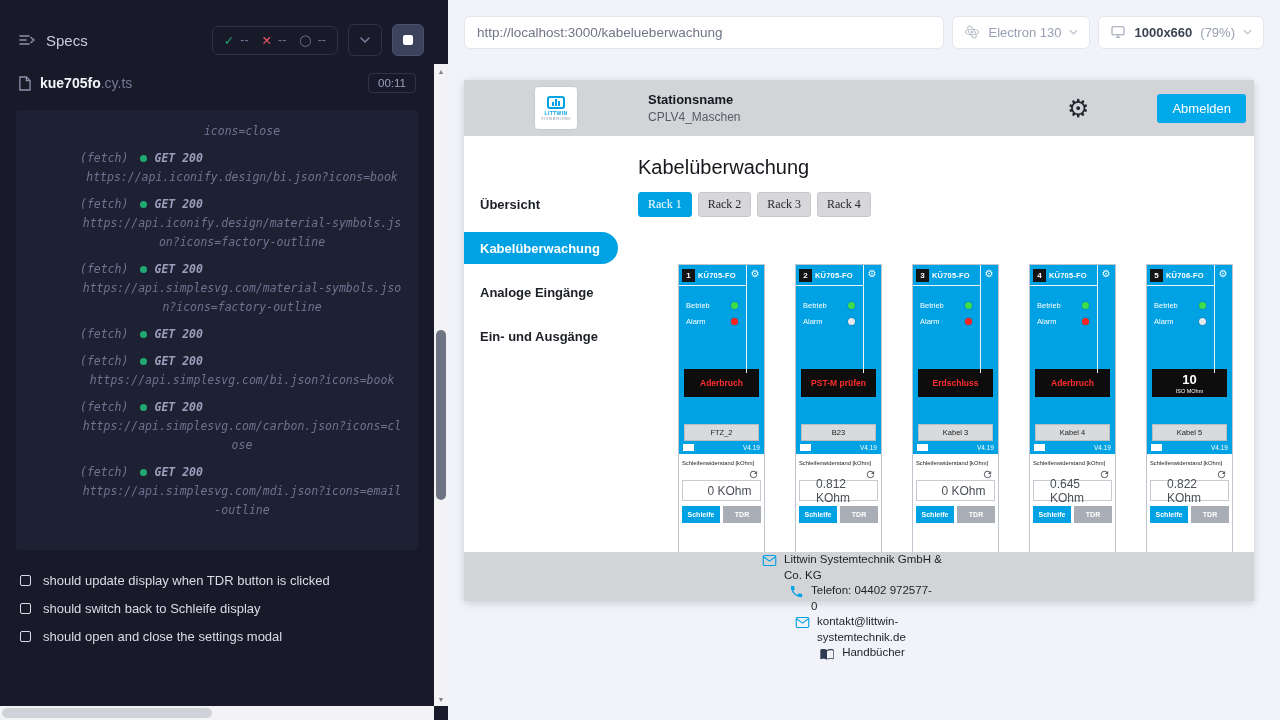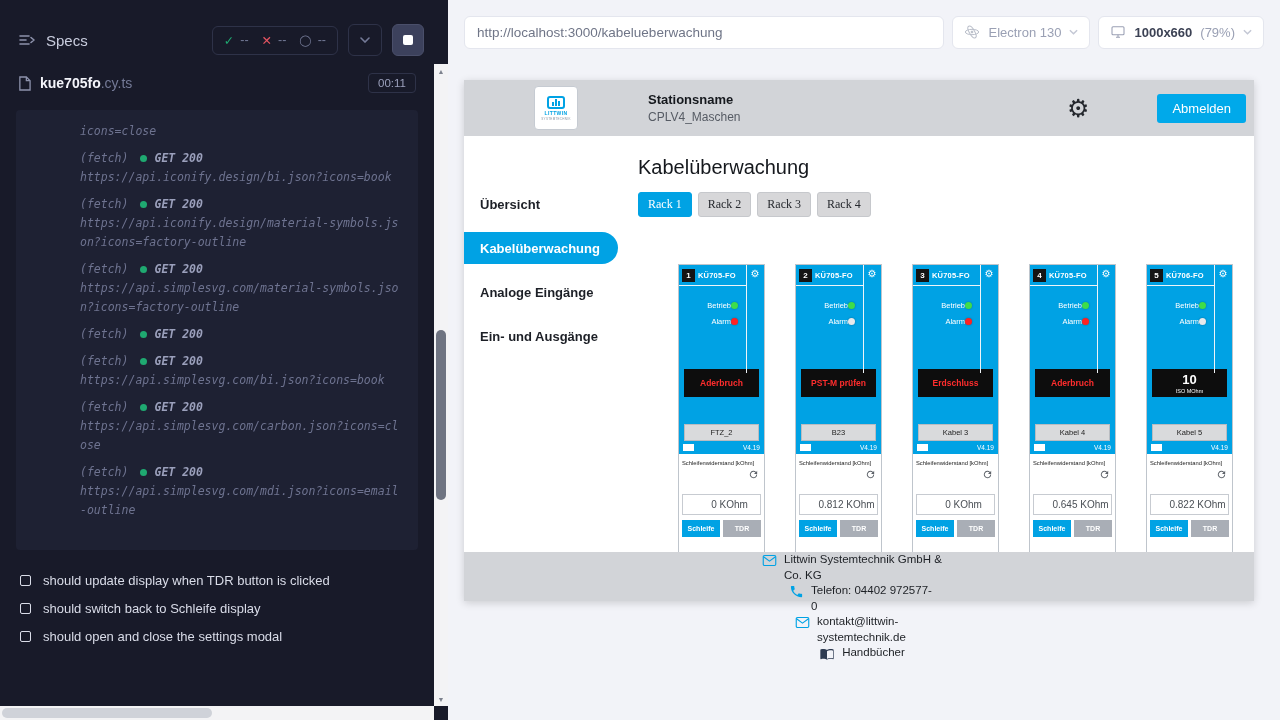--- a/index.html
+++ b/index.html
@@ -22,21 +22,21 @@
   .stop-btn .sq { width:10px; height:10px; background:#ffffff; border-radius:2px; }
 
   .spec-row { height:38px; display:flex; align-items:center; gap:9px; padding:0 18px; }
   .spec-file-icon { color:#8d92ac; display:flex; }
   .spec-name { color:#f3f4fa; font-size:14px; font-weight:700; }
   .spec-ext { color:#747a97; font-weight:400; }
   .timer { margin-left:auto; border:1px solid #2e3248; border-radius:4px; padding:3px 9px; font-size:11.5px; color:#9ba0bc; }
 
   .cmd-log { margin:8px 16px 8px; background:#1e2133; border-radius:4px; padding:12px 14px 6px 64px; height:440px; overflow:hidden;
              font-family:"DejaVu Sans Mono",monospace; font-style:italic; font-size:11.5px; line-height:19px; color:#6e7390; }
-  .log-entry { margin-bottom:8px; }
+  .log-entry { margin-bottom:8px;text-align:center; }
   .log-meta { display:none; align-items:center; gap:12px; }
   .log-entry.has-meta .log-meta { display:flex; }
   .fetch-label { color:#6e7390; }
   .status-badge { color:#9ba0bc; font-weight:700; display:flex; align-items:center; gap:7px; }
   .status-badge::before { content:""; width:7px; height:7px; border-radius:50%; background:#1fa971; display:inline-block; }
   .log-url { word-break:break-all; }
 
   .tests { padding:8px 0 0 20px; }
   .test-item { display:flex; align-items:center; gap:12px; height:28px; color:#d9dce8; font-size:13px; }
   .test-box { width:11px; height:11px; border:1.5px solid #d9dce8; border-radius:2px; flex:none; }
@@ -84,38 +84,38 @@
 
   .cards { display:flex; gap:30px; margin:47px 0 0 40px; }
   .card { width:87px; height:300px; background:#00a2e4; position:relative; border:1px solid #bfc5cc; flex:none; z-index:1; }
   .card-top { height:20px; display:flex; align-items:center; padding:0 3px; gap:3px; }
   .num { width:13px; height:13px; background:#141414; color:#fff; font-size:8px; font-weight:700; display:flex; align-items:center; justify-content:center; flex:none; }
   .model { color:#fff; font-size:7.5px; font-weight:700; letter-spacing:.2px; }
   .card-gear { position:absolute; top:4px; right:2px; width:14px; text-align:center; color:#fff; font-size:10px; line-height:1; }
   .vline { position:absolute; top:0; right:17px; width:1px; height:108px; background:#eef4f8; }
   .hline { position:absolute; top:20px; left:0; right:17px; height:1px; background:#eef4f8; }
   .leds { margin-top:15px; padding:0 26px 0 7px; display:flex; flex-direction:column; gap:5px; }
-  .led-row { display:flex; align-items:center; justify-content:flex-end; height:11px; }
+  .led-row { display:flex; align-items:center; justify-content:space-between; height:11px; }
   .led-label { color:#fff; font-size:7.5px; }
   .led { width:7px; height:7px; border-radius:50%; background:#e6e9ec; box-shadow:0 0 2px rgba(0,0,0,.35); }
   .led.betrieb.on { background:#3fdd4a; }
   .led.alarm.on { background:#ff2222; }
   .status { margin:42px 5px 0; height:28px; background:#0d0d0d; display:flex; flex-direction:column; align-items:center; justify-content:center; }
   .status-alarm { color:#ff2d2d; font-size:8.5px; font-weight:700; }
   .status-alarm:empty, .status-val:empty, .status-unit:empty { display:none; }
   .status-val { color:#fff; font-size:13px; font-weight:700; line-height:1; }
   .status-unit { color:#fff; font-size:5.5px; margin-top:2px; }
   .cable-name { margin:27px 5px 0; height:17px; background:#d9dadc; border:1px solid #b9bcc1; display:flex; align-items:center; justify-content:center; font-size:7.5px; color:#222; }
   .ver-row { height:13px; display:flex; align-items:center; justify-content:space-between; padding:0 4px; }
   .ver-chip { width:11px; height:7px; background:#fff; }
   .ver-label { color:#fff; font-size:6.5px; }
   .meas { background:#fff; height:110px; padding:6px 3px 0; }
   .meas-label { font-size:5.8px; color:#222; }
   .refresh { text-align:right; height:13px; padding-right:2px; }
-  .meas-value { margin-top:15px; height:21px; border:1px solid #c7cbd1; display:flex; align-items:center; justify-content:center; font-size:10px; color:#4a4f55; background:#fff;padding-left:16px; }
+  .meas-value { margin-top:1px; height:21px; border:1px solid #c7cbd1; display:flex; align-items:center; justify-content:center; font-size:12px; color:#4a4f55; background:#fff;padding-left:16px; }
   .card-btns { display:flex; gap:3px; margin-top:5px; }
   .cbtn { flex:1; height:17px; display:flex; align-items:center; justify-content:center; color:#fff; font-size:7px; font-weight:700; border:none; font-family:"Liberation Sans",sans-serif; }
   .cbtn.loop { background:#00a2e4; }
   .cbtn.tdr { background:#a9aeb6; }
 
   .aut-footer { position:absolute; bottom:0; left:0; width:100%; height:49px; background:#d2d4d8; display:flex; align-items:center; justify-content:space-between; padding:0 86px 0 92px; z-index:5;flex-direction:column; }
   .f-item { display:flex; align-items:flex-start; gap:7px; font-size:11.5px; color:#1d2025; line-height:1.35; }
   .f-item svg { flex:none; margin-top:1px; }
   .f-text.w1 { max-width:178px; }
   .f-text.w2 { max-width:124px; }

